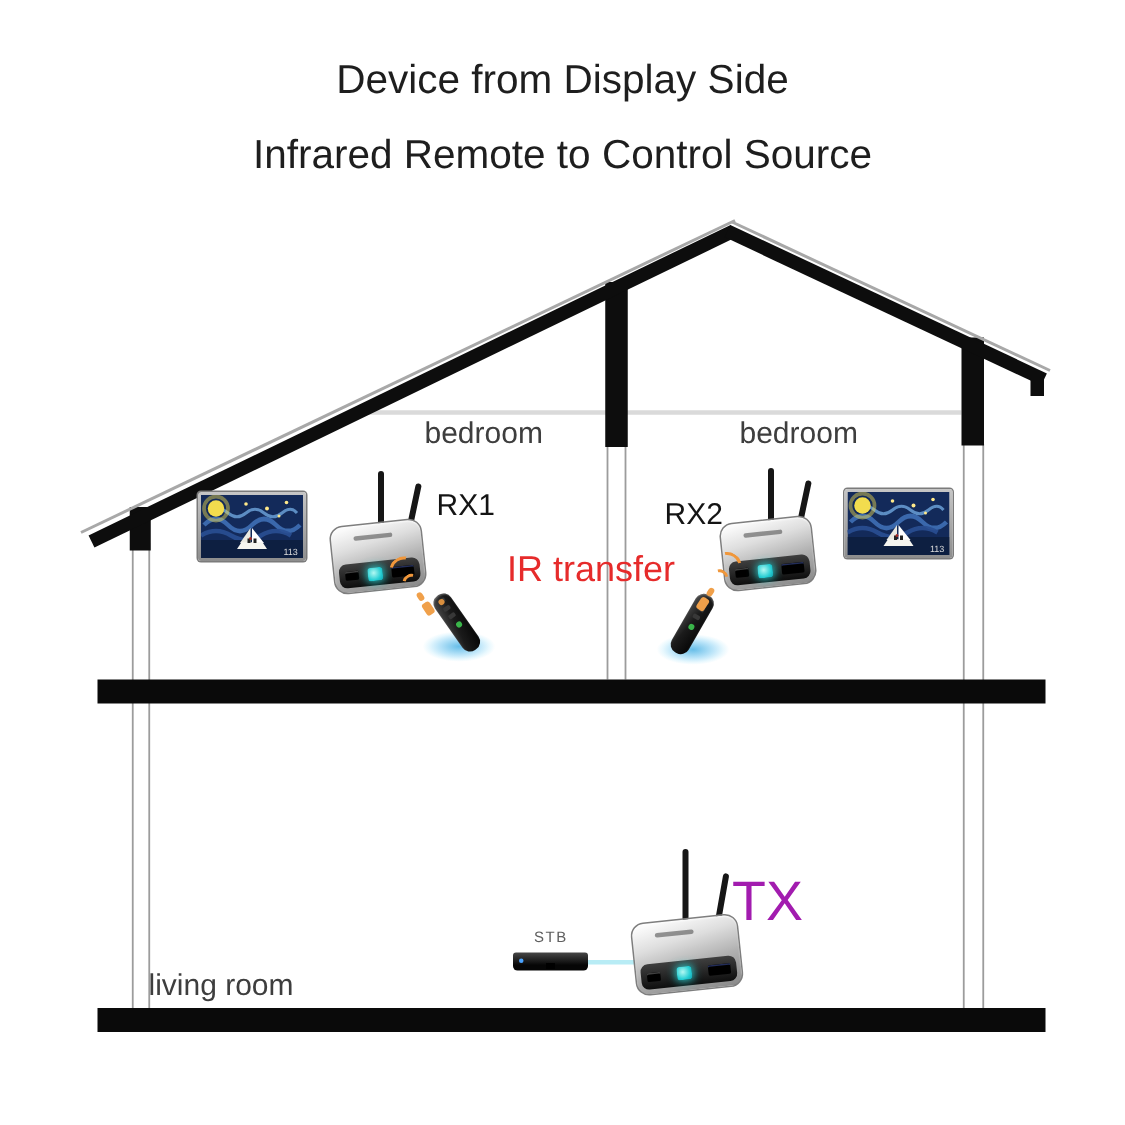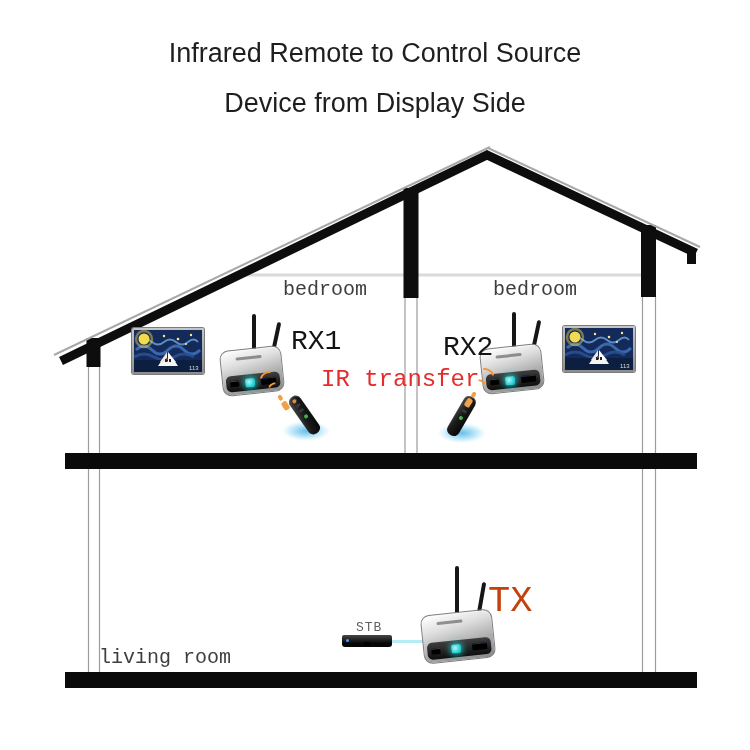--- a/index.html
+++ b/index.html
@@ -1,25 +1,25 @@
 <!DOCTYPE html>
 <html><head>
 <meta charset="utf-8">
 <style>
   html,body{margin:0;padding:0;background:#fff;}
   .stage{position:relative;width:750px;height:750px;background:#ffffff;overflow:hidden;
          font-family:"Liberation Sans",sans-serif;}
   .title{position:absolute;top:28px;left:0;width:100%;text-align:center;
          font-size:27px;line-height:50px;color:#1e1e1e;z-index:6;}
   .house{position:absolute;left:0;top:0;z-index:1;}
-  .lbl{position:absolute;z-index:6;white-space:nowrap;font-family:Liberation Mono, monospace;}
+  .lbl{position:absolute;z-index:6;white-space:nowrap;}
   .lbl-room{font-size:20px;color:#3e3e3e;}
-  .lbl-dev{font-size:28px;color:#141414;}
-  .lbl-tx{font-size:37px;color:#c2410c;}
-  .lbl-stb{font-size:13px;color:#5f5f5f;letter-spacing:1px;}
+  .lbl-dev{font-size:20px;color:#141414;}
+  .lbl-tx{font-size:37px;color:#a21caf;}
+  .lbl-stb{font-size:10px;color:#5f5f5f;letter-spacing:1px;}
   .lbl-ir{font-size:24px;color:#e62b2b;}
 
   
   .tv{position:absolute;z-index:4;padding:2px;border-radius:2px;
       background:linear-gradient(#c6c6c6,#8d8d8d);box-shadow:0 0 0 1px #7b7b7b;}
   .tv svg{display:block;}
 
   
   .device{position:absolute;z-index:4;}
   .ant{position:absolute;width:4px;background:#161616;border-radius:2px;}
@@ -71,22 +71,22 @@
   .stb-led{position:absolute;left:4px;top:4px;width:3px;height:3px;border-radius:50%;background:#4aa3ff;}
   .stb-notch{position:absolute;left:22px;bottom:1px;width:6px;height:4px;background:#000;}
   .cable{position:absolute;z-index:2;height:3px;background:#b8ecf5;}
 </style>
 </head>
 <body>
 
 <div class="stage">
 
   <div class="title">
+    <div>Device from Display Side</div>
     <div>Infrared Remote to Control Source</div>
-    <div>Device from Display Side</div>
   </div>
 
   <svg class="house" width="750" height="750" viewBox="0 0 750 750">
     <line x1="233" y1="275" x2="641" y2="275" stroke="#dadada" stroke-width="3"></line>
 
     <rect x="404.5" y="296" width="13" height="158" fill="#ffffff"></rect>
     <line x1="405" y1="296" x2="405" y2="453" stroke="#9c9c9c" stroke-width="1.2"></line>
     <line x1="417" y1="296" x2="417" y2="453" stroke="#9c9c9c" stroke-width="1.2"></line>
     <rect x="88" y="362" width="11.5" height="310" fill="#ffffff"></rect>
     <line x1="88.5" y1="362" x2="88.5" y2="672" stroke="#9c9c9c" stroke-width="1.2"></line>
@@ -179,21 +179,21 @@
       <div class="brand"></div>
       <div class="face">
         <div class="port-l"></div>
         <div class="screen"></div>
         <div class="port-r"></div>
       </div>
     </div>
   </div>
   <div class="lbl lbl-dev" style="left:443px;top:332px">RX2</div>
 
-  <div class="lbl lbl-ir" style="left:321px;top:366px">IR transfer</div>
+  <div class="lbl lbl-ir" style="left:338px;top:366px">IR transfer</div>
 
   <div class="glow" style="left:275px;top:418px"></div>
   <div class="remote" style="left:298px;top:393px;transform:rotate(-35deg)">
     <div class="r-led"></div>
     <div class="r-btn"></div>
     <div class="r-btn"></div>
     <div class="r-btn"></div>
     <div class="r-green"></div>
   </div>
   <div class="beam" style="left:267px;top:369px;transform:rotate(-33deg)">

